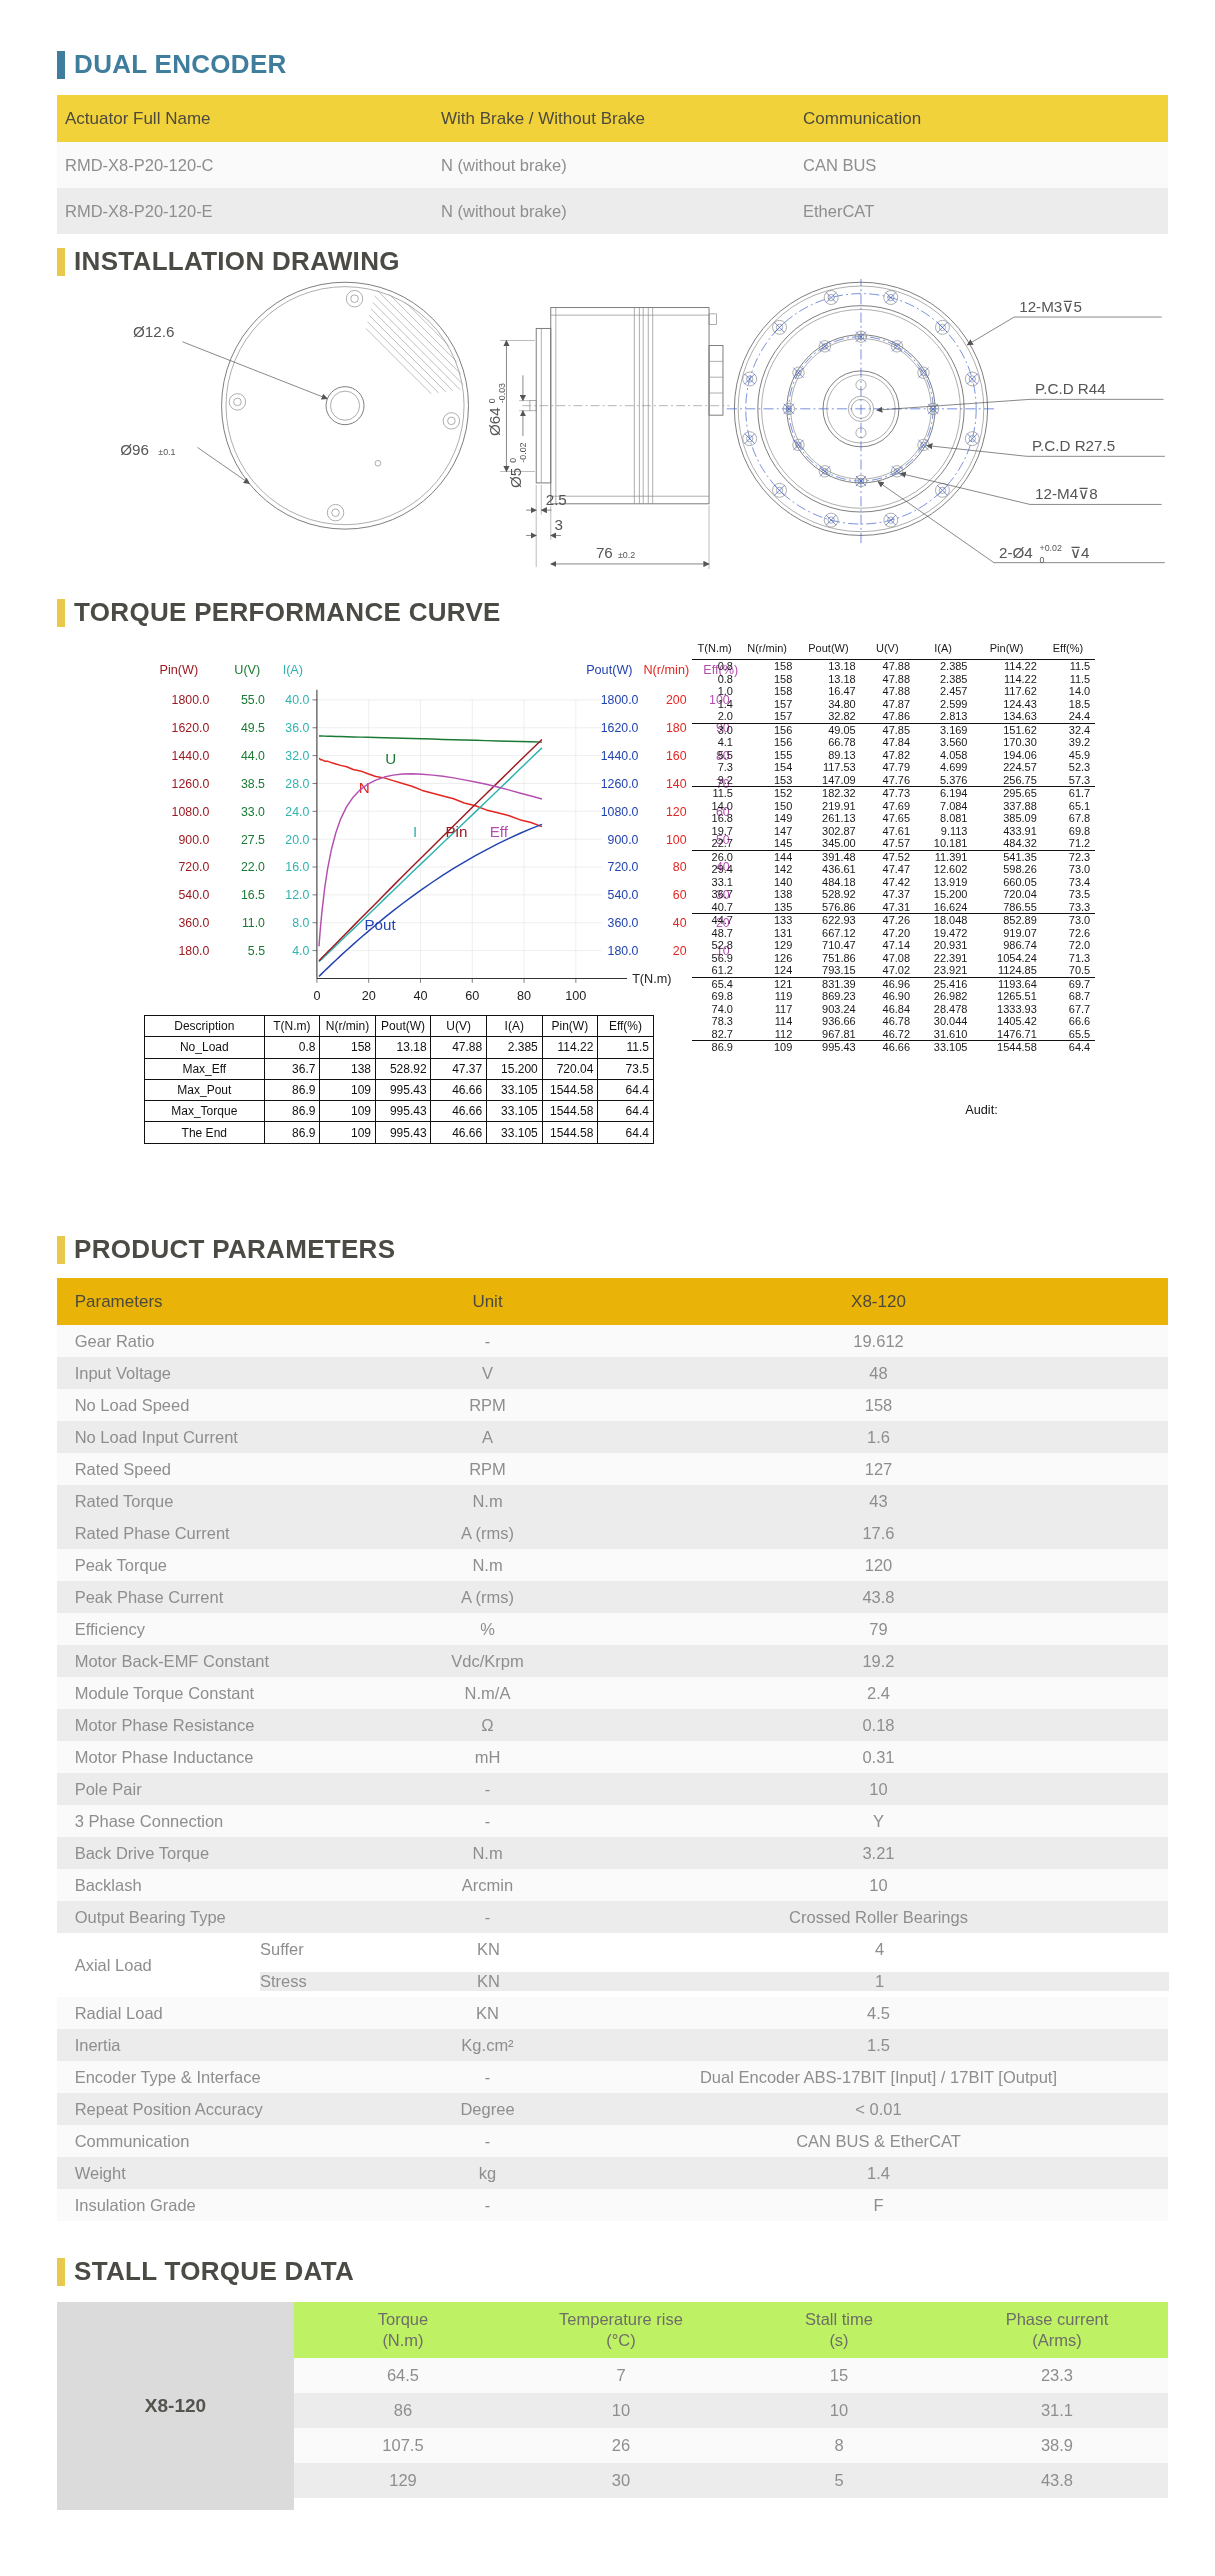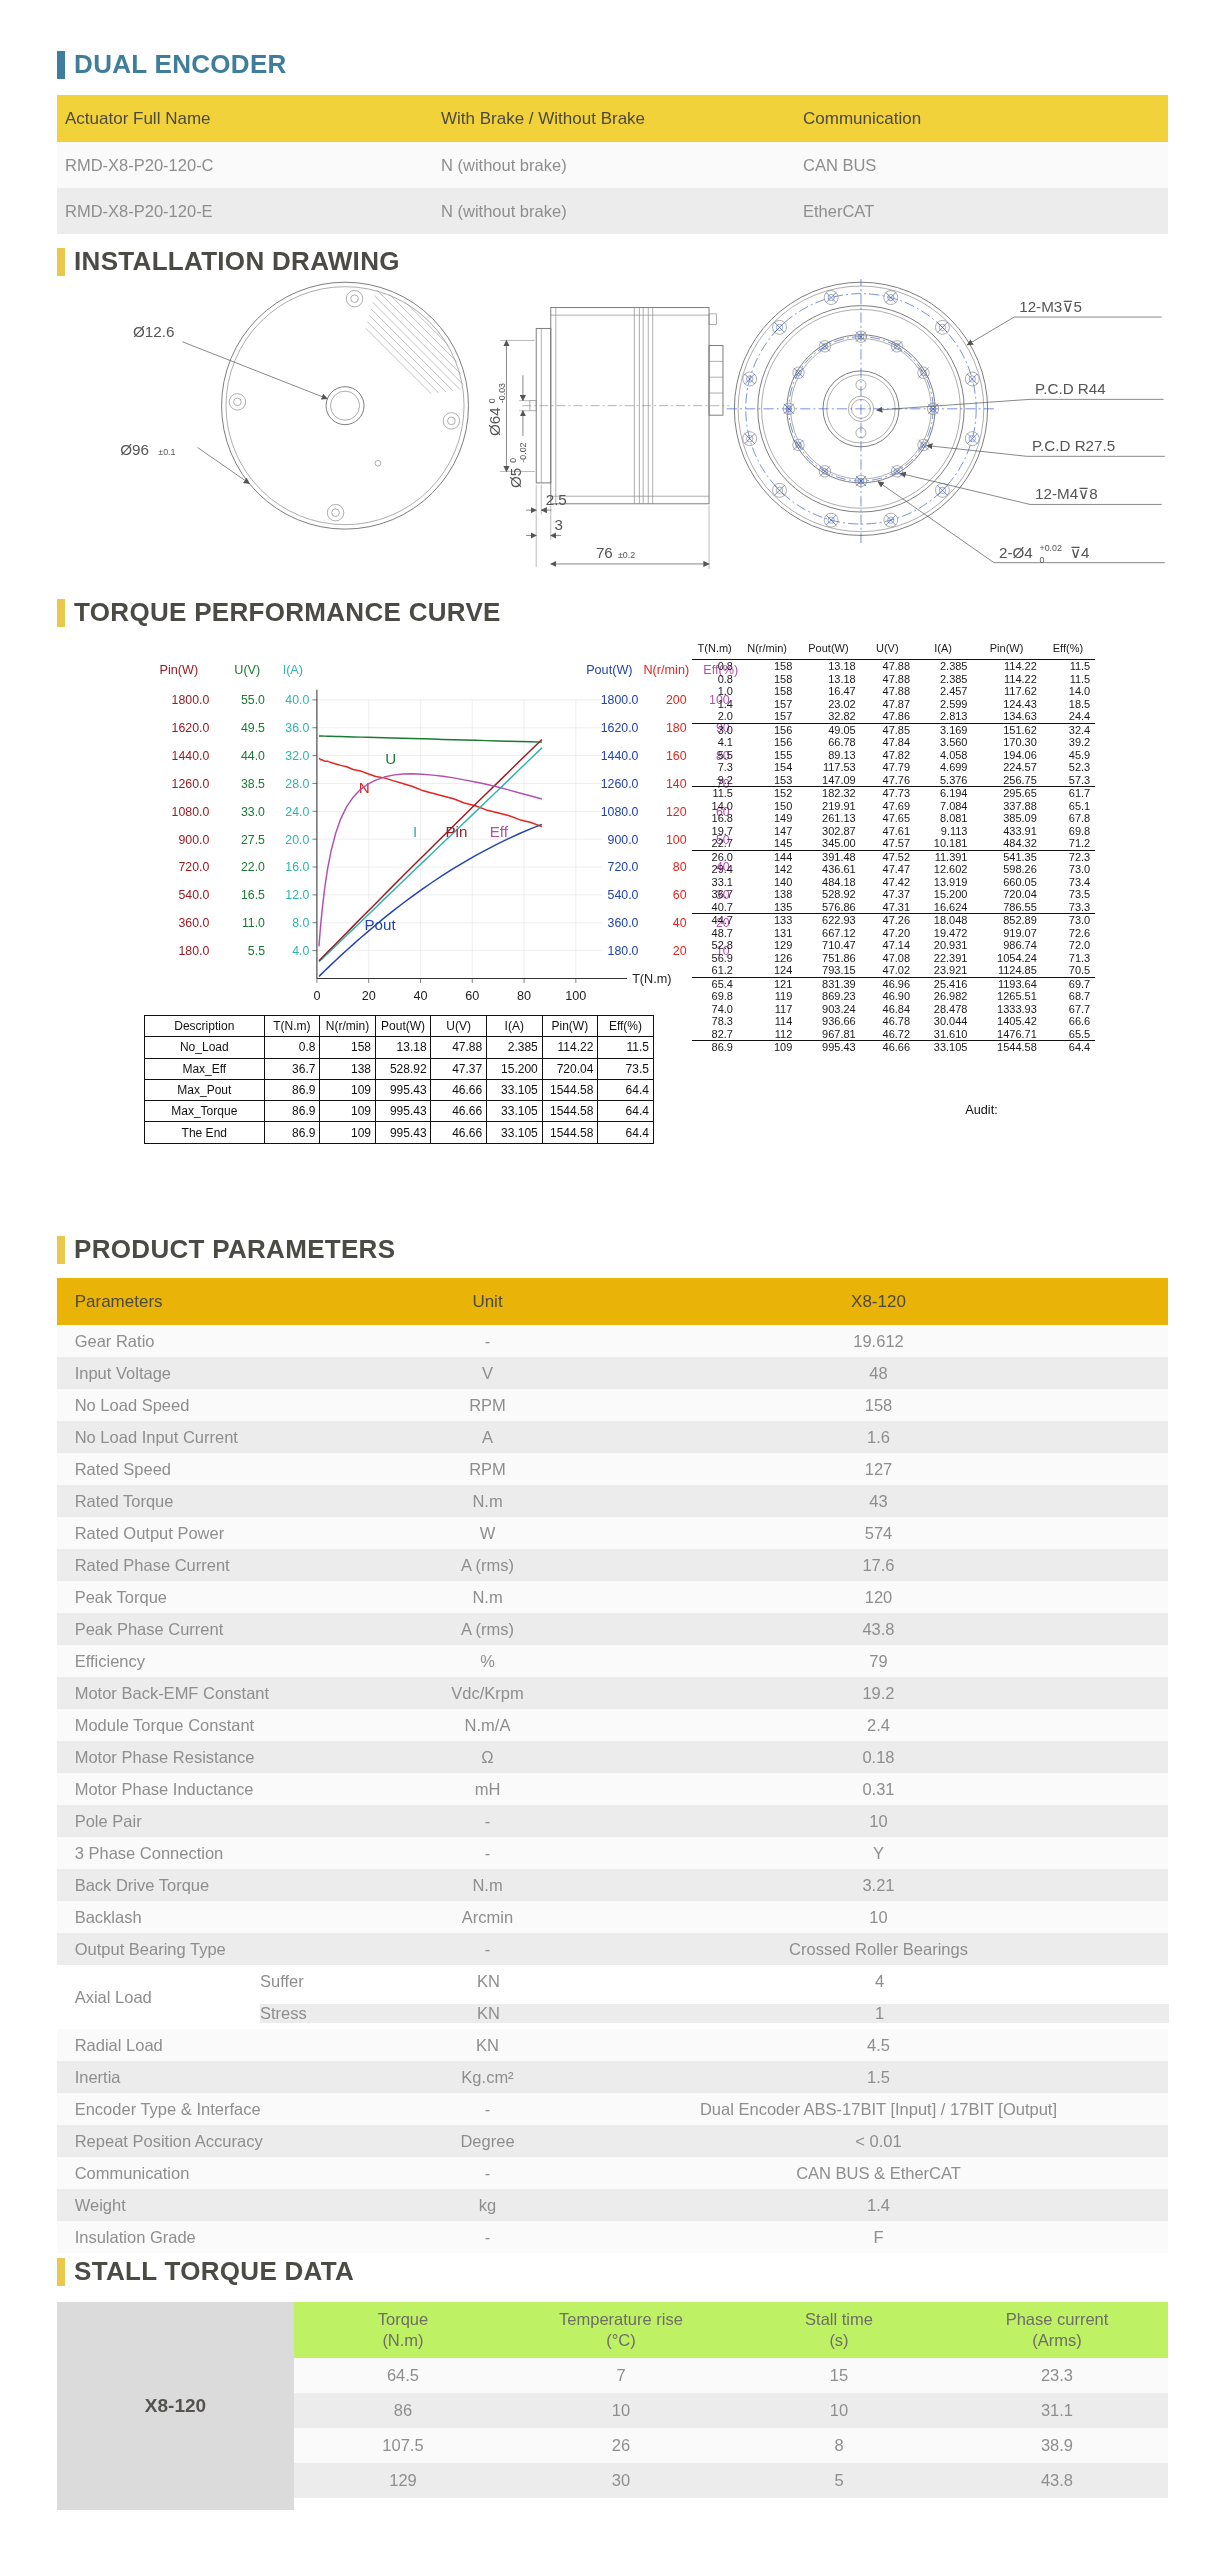--- a/index.html
+++ b/index.html
@@ -559,21 +559,21 @@
           <td>158</td>
           <td>16.47</td>
           <td>47.88</td>
           <td>2.457</td>
           <td>117.62</td>
           <td>14.0</td>
         </tr>
         <tr>
           <td>1.4</td>
           <td>157</td>
-          <td>23.02</td>
+          <td>34.80</td>
           <td>47.87</td>
           <td>2.599</td>
           <td>124.43</td>
           <td>18.5</td>
         </tr>
         <tr class="grp">
           <td>2.0</td>
           <td>157</td>
           <td>32.82</td>
           <td>47.86</td>
@@ -852,25 +852,20 @@
         </div>
         <div class="pp-row lite">
           <div class="p">Rated Speed</div>
           <div class="u">RPM</div>
           <div class="v">127</div>
         </div>
         <div class="pp-row shade">
           <div class="p">Rated Torque</div>
           <div class="u">N.m</div>
           <div class="v">43</div>
-        </div>
-        <div class="pp-row lite">
-          <div class="p">Rated Output Power</div>
-          <div class="u">W</div>
-          <div class="v">574</div>
         </div>
         <div class="pp-row shade">
           <div class="p">Rated Phase Current</div>
           <div class="u">A (rms)</div>
           <div class="v">17.6</div>
         </div>
         <div class="pp-row lite">
           <div class="p">Peak Torque</div>
           <div class="u">N.m</div>
           <div class="v">120</div>

